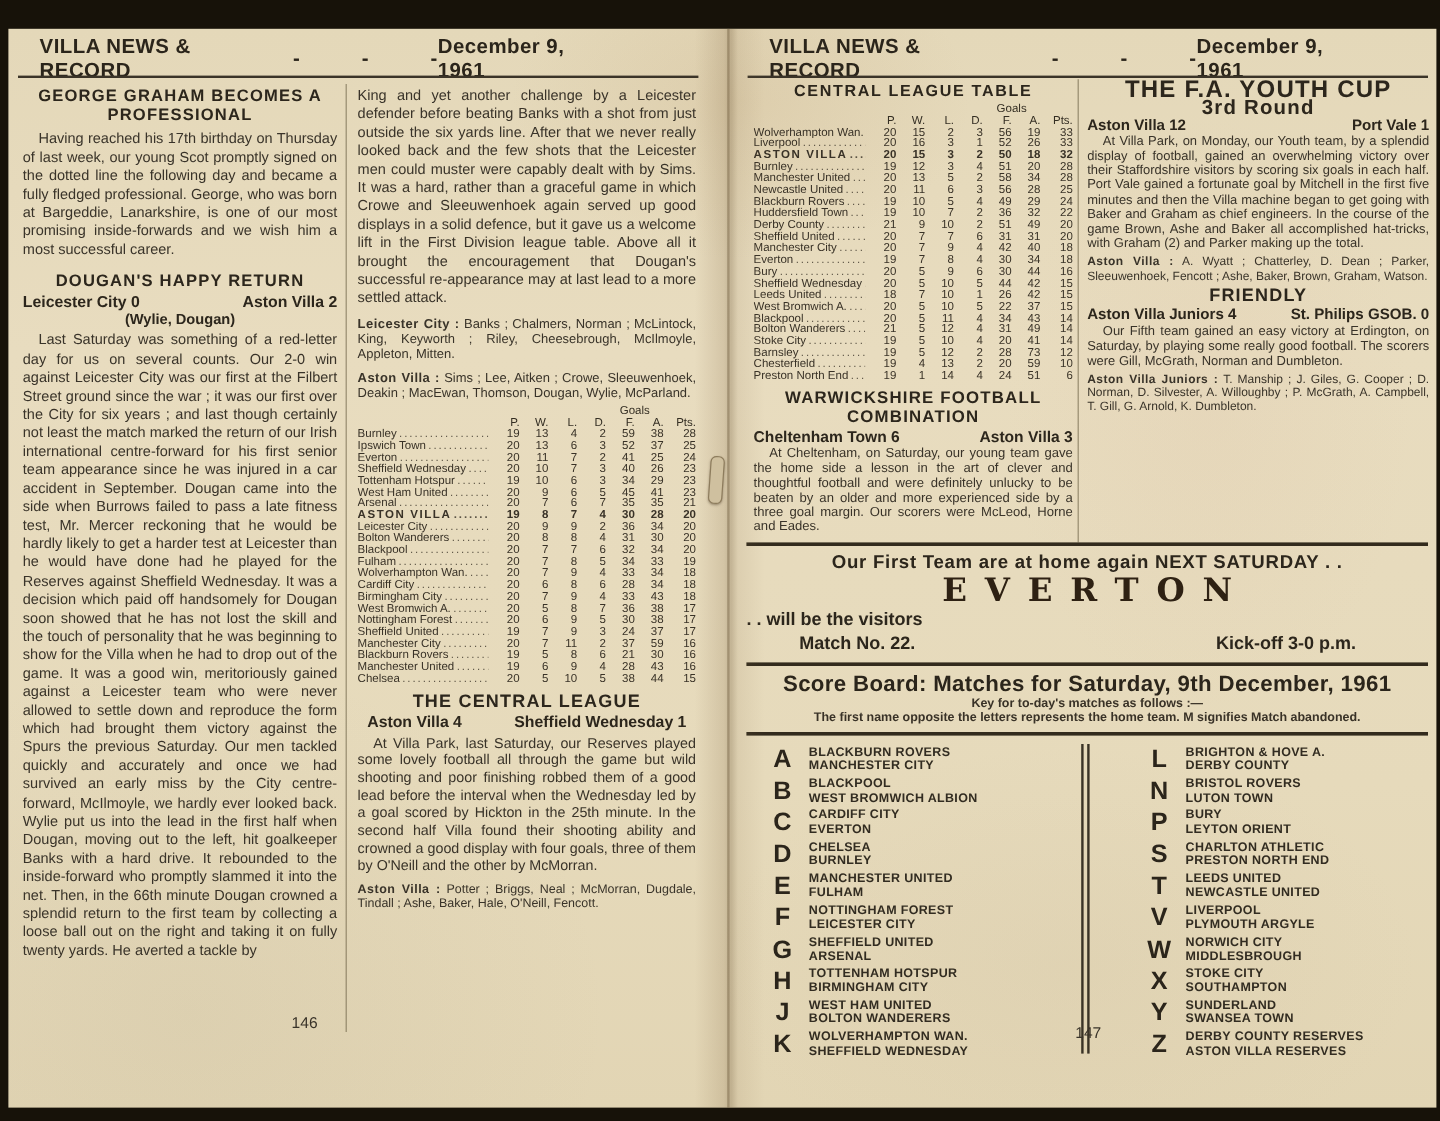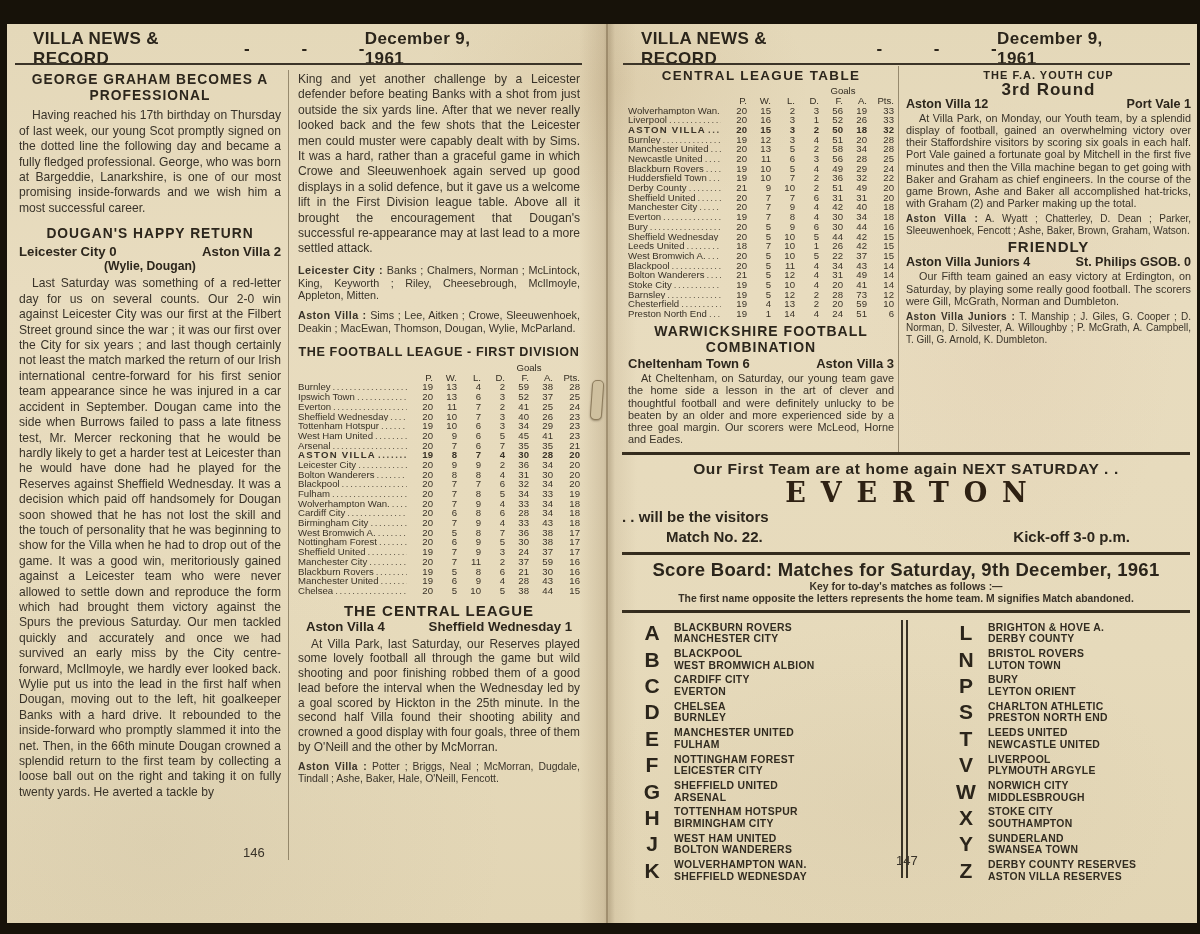--- a/index.html
+++ b/index.html
@@ -97,21 +97,20 @@
   <div class="col" style="left:291px;top:48px;width:282px;">
     <div class="para noindent">King and yet another challenge by a Leicester defender before beating Banks with a shot from just outside the six yards line. After that we never really looked back and the few shots that the Leicester men could muster were capably dealt with by Sims. It was a hard, rather than a graceful game in which Crowe and Sleeuwenhoek again served up good displays in a solid defence, but it gave us a welcome lift in the First Division league table. Above all it brought the encouragement that Dougan's successful re-appearance may at last lead to a more settled attack.</div>
     <div class="lineup">
       <b>Leicester City :</b>
       <span>Banks ; Chalmers, Norman ; McLintock, King, Keyworth ; Riley, Cheesebrough, McIlmoyle, Appleton, Mitten.</span>
     </div>
     <div class="lineup">
       <b>Aston Villa :</b>
       <span>Sims ; Lee, Aitken ; Crowe, Sleeuwenhoek, Deakin ; MacEwan, Thomson, Dougan, Wylie, McParland.</span>
     </div>
-    <div class="h1" style="margin-top:9px;font-size:12.6px;letter-spacing:.6px;">THE FOOTBALL LEAGUE - FIRST DIVISION</div>
     <div style="margin-top:3px;">
         <div class="lt-row lt-headrow">
           <span class="lt-name"></span>
           <span class="lt-c"></span>
           <span class="lt-c"></span>
           <span class="lt-c"></span>
           <span class="lt-c"></span>
           <span class="lt-goals">Goals</span>
           <span class="lt-c lt-pts"></span>
         </div>
@@ -745,21 +744,21 @@
       </div>
     <div class="h1" style="margin-top:4px;font-size:14px;">WARWICKSHIRE FOOTBALL COMBINATION</div>
     <div class="score-row" style="margin-top:1px;font-size:13px;">
       <span>Cheltenham Town 6</span>
       <span>Aston Villa 3</span>
     </div>
     <div class="para" style="margin-top:1px;font-size:10.9px;line-height:12.2px;">At Cheltenham, on Saturday, our young team gave the home side a lesson in the art of clever and thoughtful football and were definitely unlucky to be beaten by an older and more experienced side by a three goal margin.  Our scorers were McLeod, Horne and Eades.</div>
   </div>
 
   <div class="col sm" style="left:899px;top:40px;width:285px;height:388px;overflow:hidden;">
-    <div class="h1" style="margin-top:3px;font-size:11px;">THE F.A. YOUTH CUP</div>
+    <div class="h1" style="margin-top:3px;font-size:20px;">THE F.A. YOUTH CUP</div>
     <div class="h1" style="font-size:17px;line-height:13.5px;">3rd Round</div>
     <div class="score-row">
       <span>Aston Villa 12</span>
       <span>Port Vale 1</span>
     </div>
     <div class="para" style="margin-top:1px;">At Villa Park, on Monday, our Youth team, by a splendid display of football, gained an overwhelming victory over their Staffordshire visitors by scoring six goals in each half.  Port Vale gained a fortunate goal by Mitchell in the first five minutes and then the Villa machine began to get going with Baker and Graham as chief engineers.  In the course of the game Brown, Ashe and Baker all accomplished hat-tricks, with Graham (2) and Parker making up the total.</div>
     <div class="lineup">
       <b>Aston Villa :</b>
       <span>A. Wyatt ; Chatterley, D. Dean ; Parker, Sleeuwenhoek, Fencott ; Ashe, Baker, Brown, Graham, Watson.</span>
     </div>

